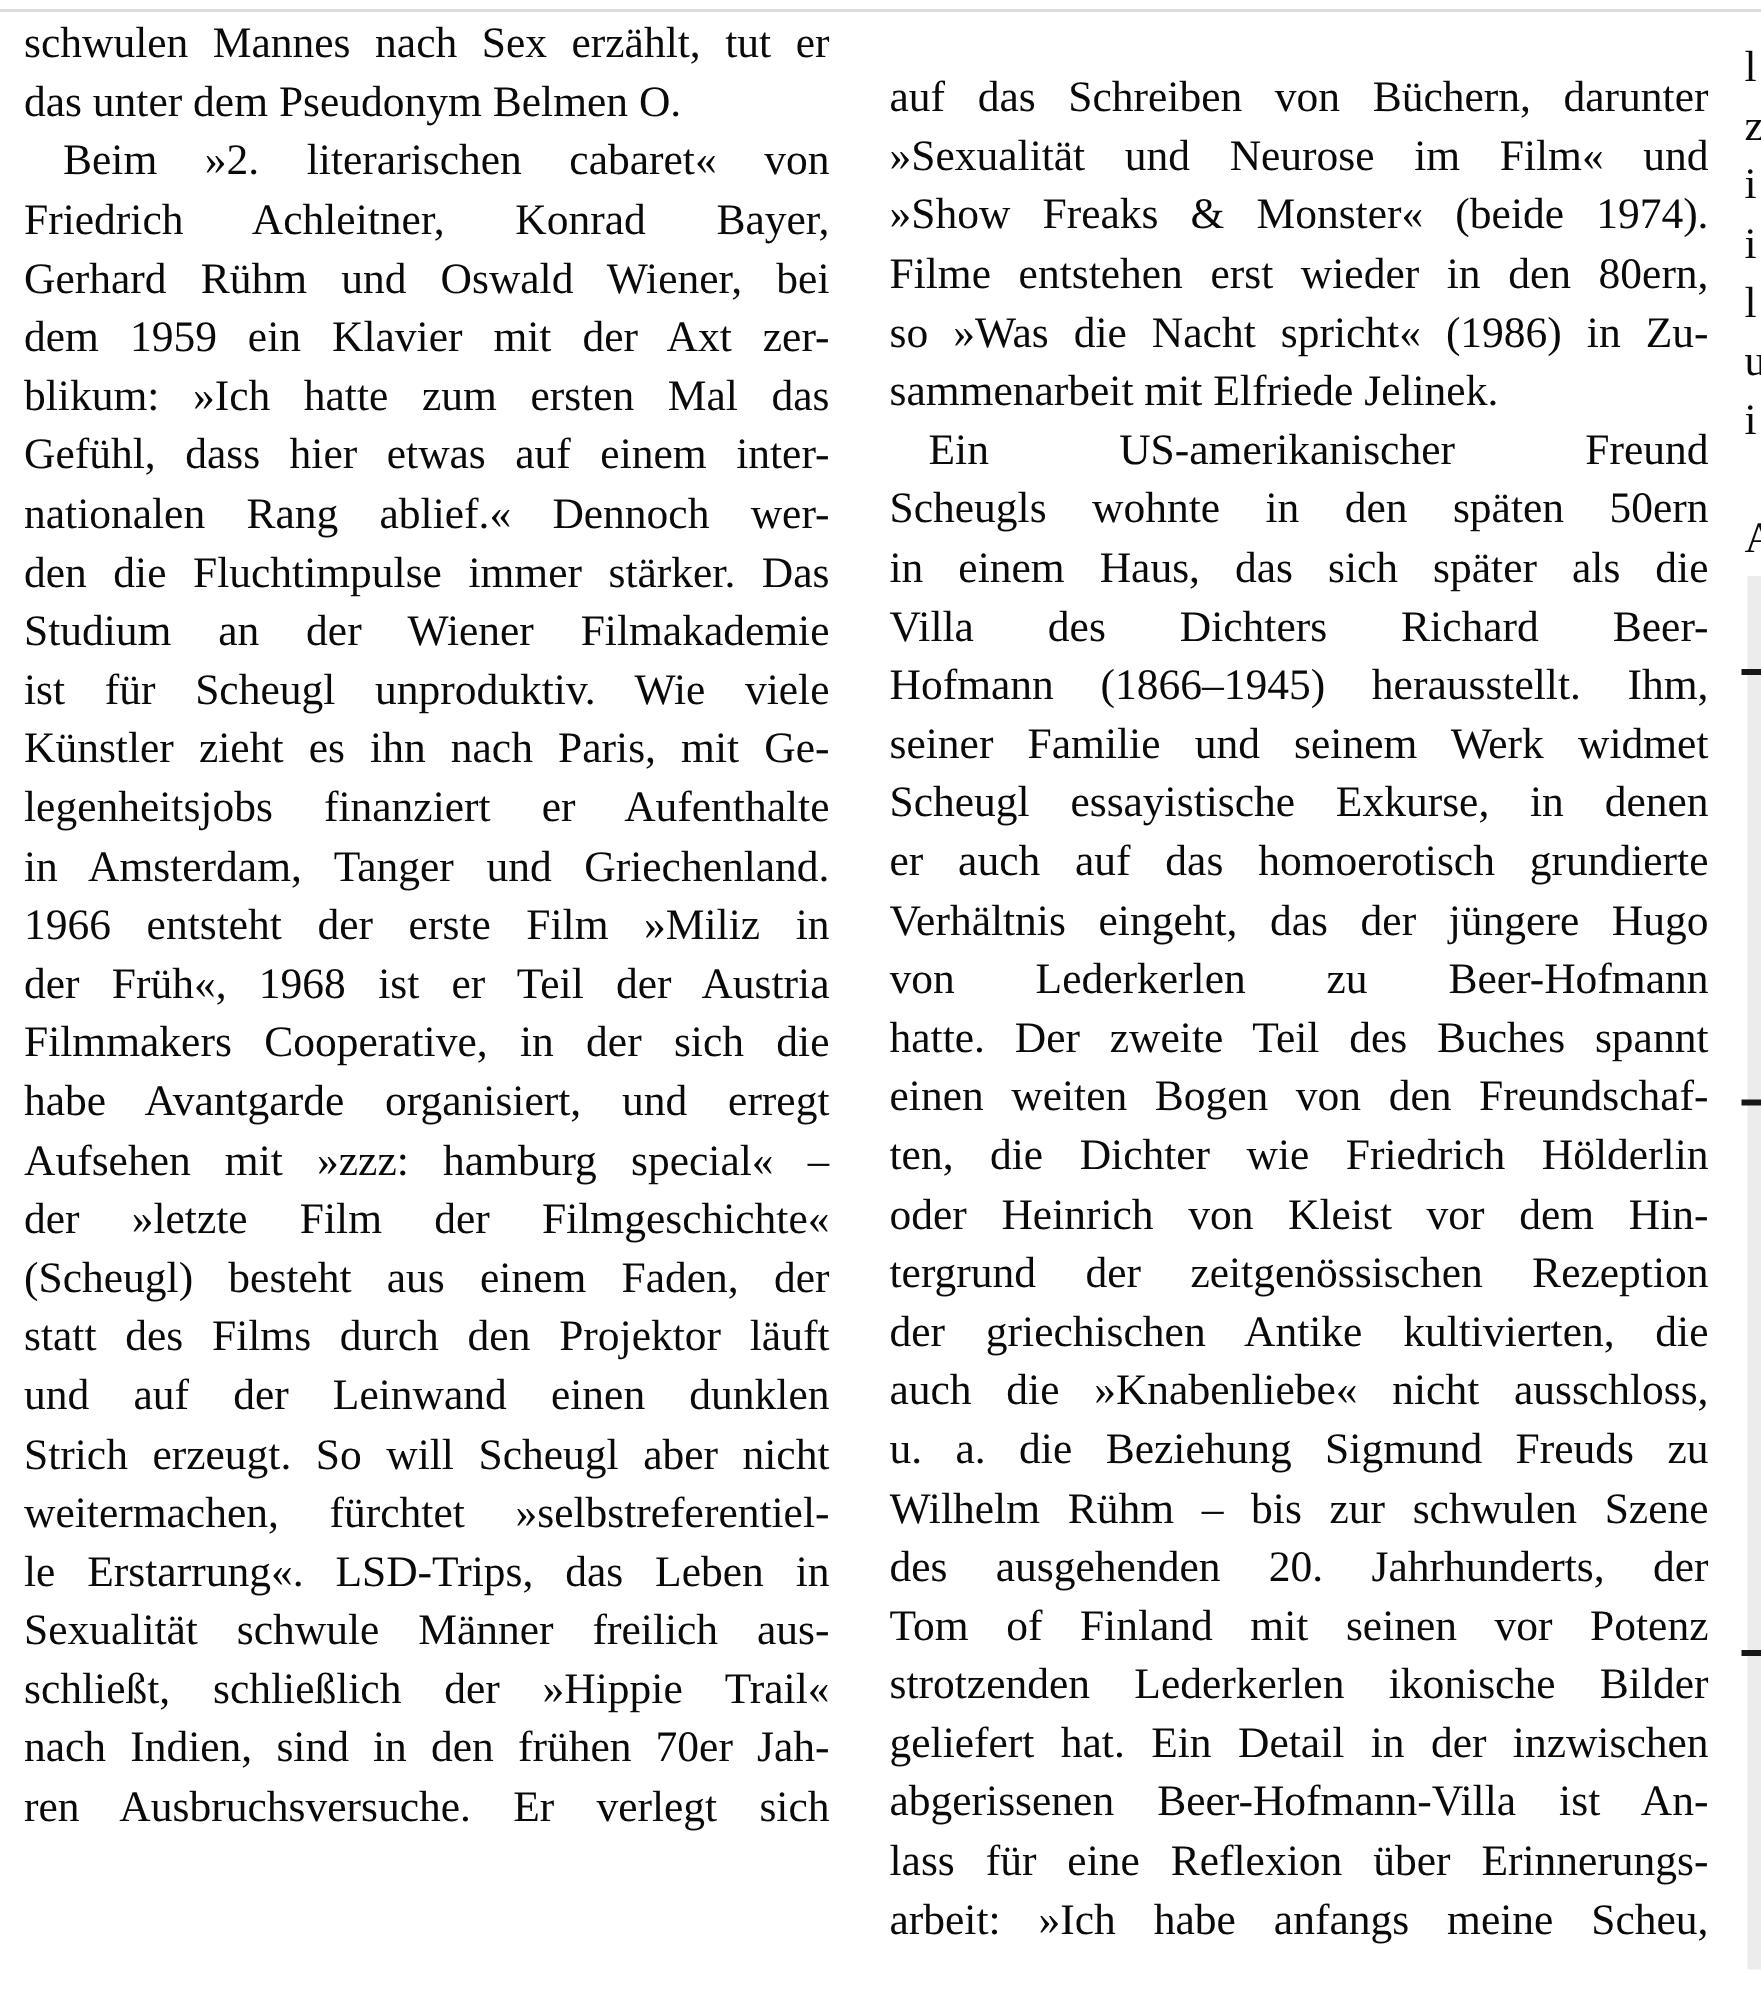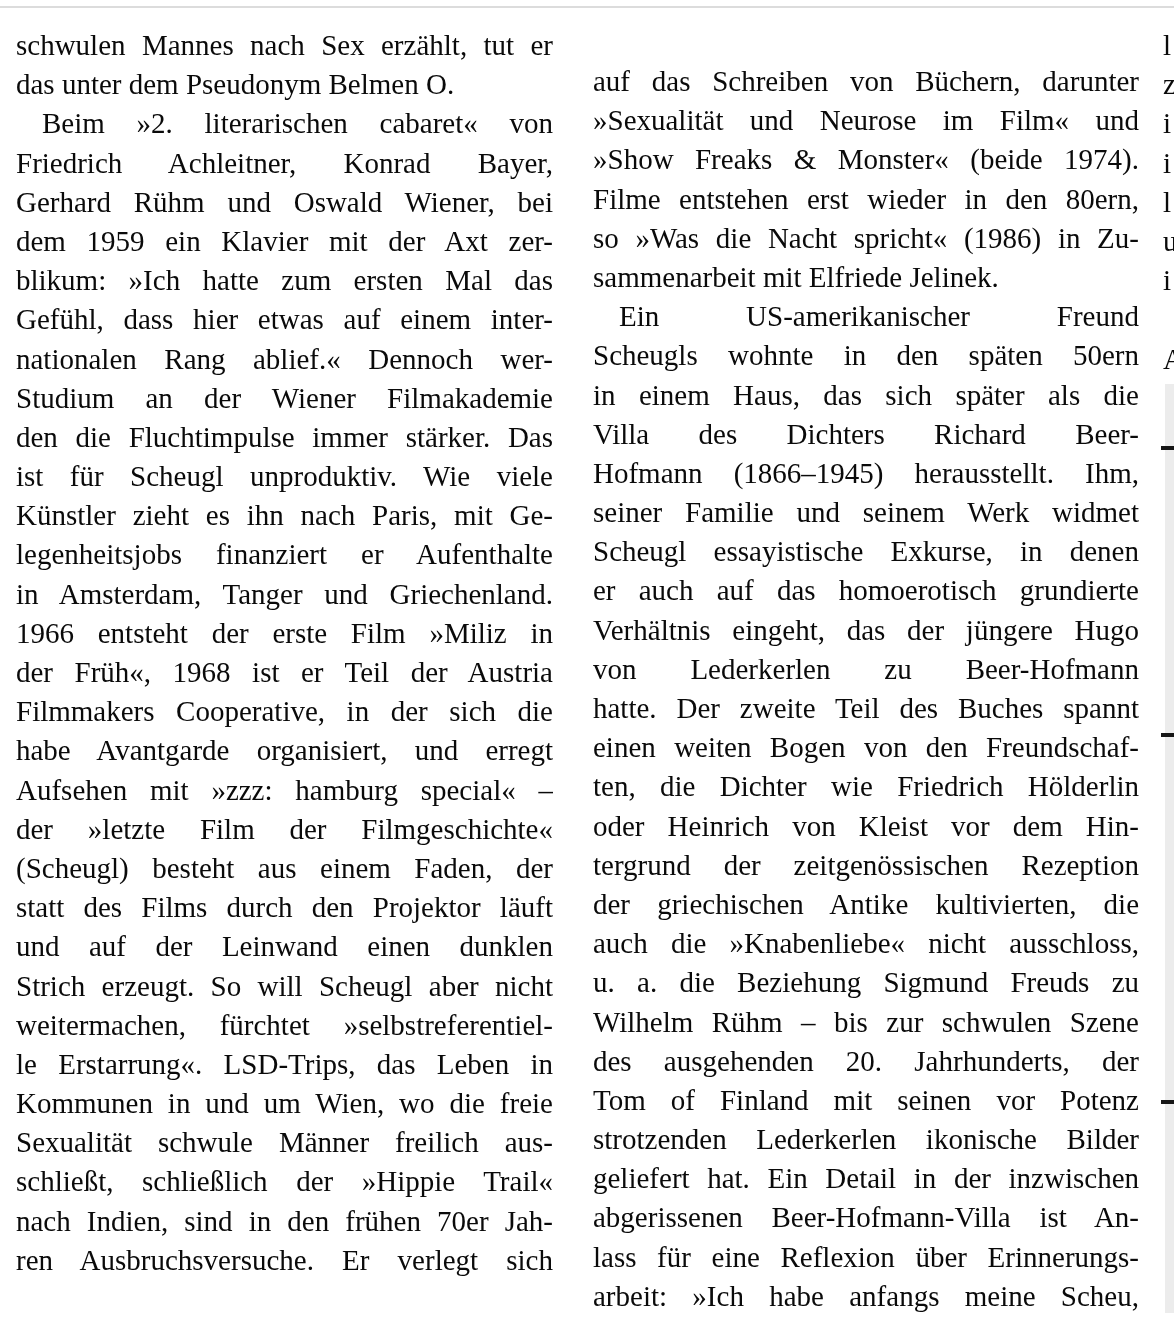--- a/index.html
+++ b/index.html
@@ -9,21 +9,21 @@
     overflow: hidden;
     position: relative;
     font-family: "Liberation Serif", "DejaVu Serif", serif;
   }
   .page { position: absolute; inset: 0; }
   .hairline {
     position: absolute; top: 6px; left: 0; width: 1174px; height: 2px;
     background: #dcdcdc;
   }
   .col {
-    position: absolute; top: 26px;
+    position: absolute; top: 10px;
     color: #0a0a0a;
     font-size: 29px;
   }
   .col-left  { left: 16px;  width: 537px; }
   .col-right { left: 593px; width: 546px; margin-top: 36px; }
   .line {
     height: 39.2px; line-height: 39.2px;
     white-space: normal;
     overflow: hidden;
     text-align: justify;
@@ -52,39 +52,38 @@
   <div class="col col-left">
       <div class="line">schwulen Mannes nach Sex erzählt, tut er</div>
       <div class="line noj">das unter dem Pseudonym Belmen O.</div>
       <div class="line ind">Beim »2. literarischen cabaret« von</div>
       <div class="line">Friedrich Achleitner, Konrad Bayer,</div>
       <div class="line">Gerhard Rühm und Oswald Wiener, bei</div>
       <div class="line">dem 1959 ein Klavier mit der Axt zer-</div>
       <div class="line">blikum: »Ich hatte zum ersten Mal das</div>
       <div class="line">Gefühl, dass hier etwas auf einem inter-</div>
       <div class="line">nationalen Rang ablief.« Dennoch wer-</div>
+      <div class="line">den die Fluchtimpulse immer stärker. Das</div>
       <div class="line">Studium an der Wiener Filmakademie</div>
-      <div class="line">den die Fluchtimpulse immer stärker. Das</div>
       <div class="line">ist für Scheugl unproduktiv. Wie viele</div>
       <div class="line">Künstler zieht es ihn nach Paris, mit Ge-</div>
       <div class="line">legenheitsjobs finanziert er Aufenthalte</div>
       <div class="line">in Amsterdam, Tanger und Griechenland.</div>
       <div class="line">1966 entsteht der erste Film »Miliz in</div>
       <div class="line">der Früh«, 1968 ist er Teil der Austria</div>
       <div class="line">Filmmakers Cooperative, in der sich die</div>
       <div class="line">habe Avantgarde organisiert, und erregt</div>
       <div class="line">Aufsehen mit »zzz: hamburg special« –</div>
       <div class="line">der »letzte Film der Filmgeschichte«</div>
       <div class="line">(Scheugl) besteht aus einem Faden, der</div>
       <div class="line">statt des Films durch den Projektor läuft</div>
       <div class="line">und auf der Leinwand einen dunklen</div>
       <div class="line">Strich erzeugt. So will Scheugl aber nicht</div>
       <div class="line">weitermachen, fürchtet »selbstreferentiel-</div>
       <div class="line">le Erstarrung«. LSD-Trips, das Leben in</div>
-      <div class="line">Kommunen in und um Wien, wo die freie</div>
       <div class="line">Sexualität schwule Männer freilich aus-</div>
       <div class="line">schließt, schließlich der »Hippie Trail«</div>
       <div class="line">nach Indien, sind in den frühen 70er Jah-</div>
       <div class="line">ren Ausbruchsversuche. Er verlegt sich</div>
     </div>
   <div class="col col-right">
       <div class="line">auf das Schreiben von Büchern, darunter</div>
       <div class="line">»Sexualität und Neurose im Film« und</div>
       <div class="line">»Show Freaks &amp; Monster« (beide 1974).</div>
       <div class="line">Filme entstehen erst wieder in den 80ern,</div>

